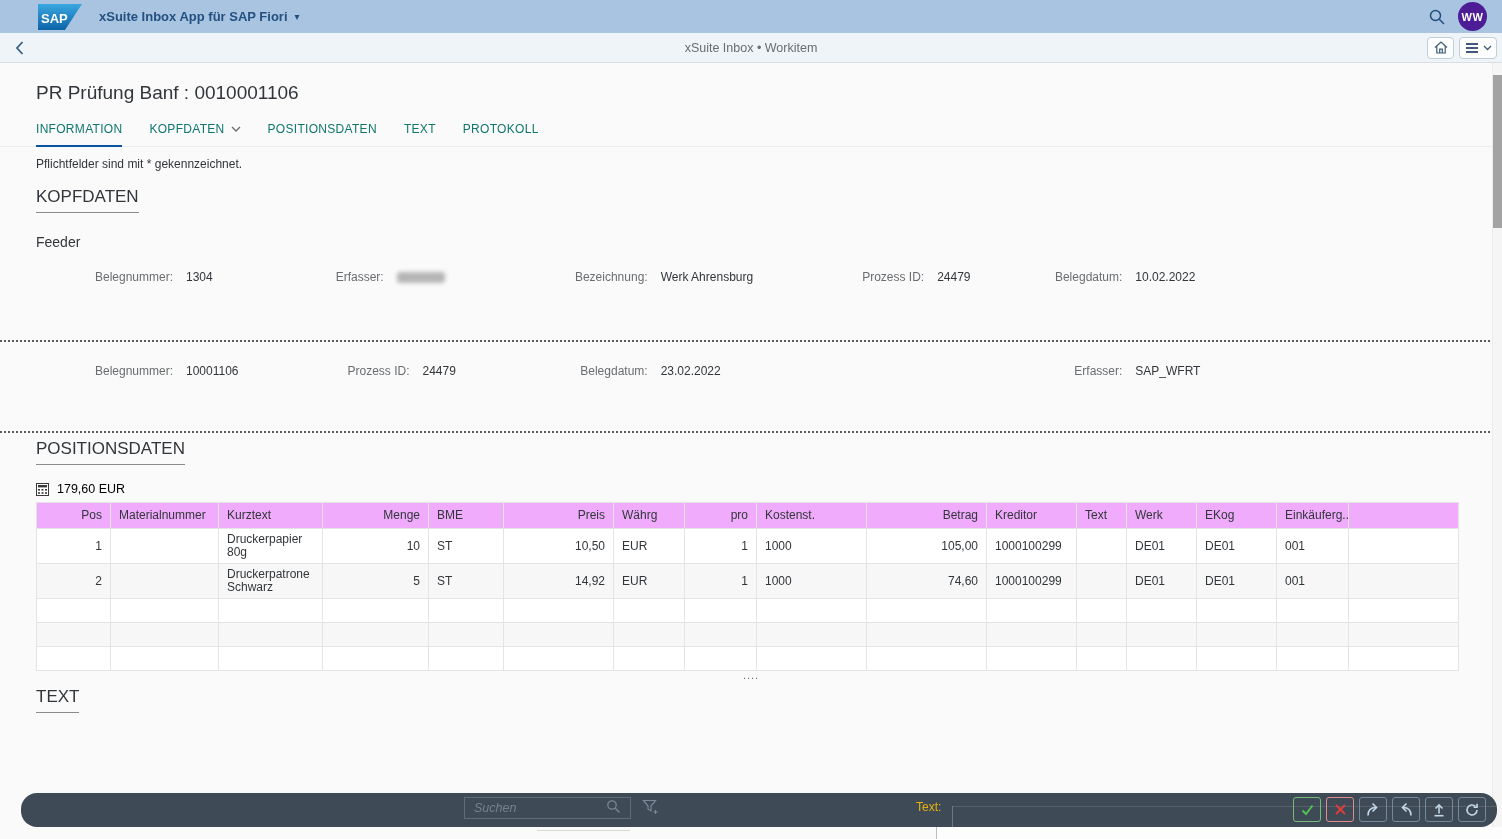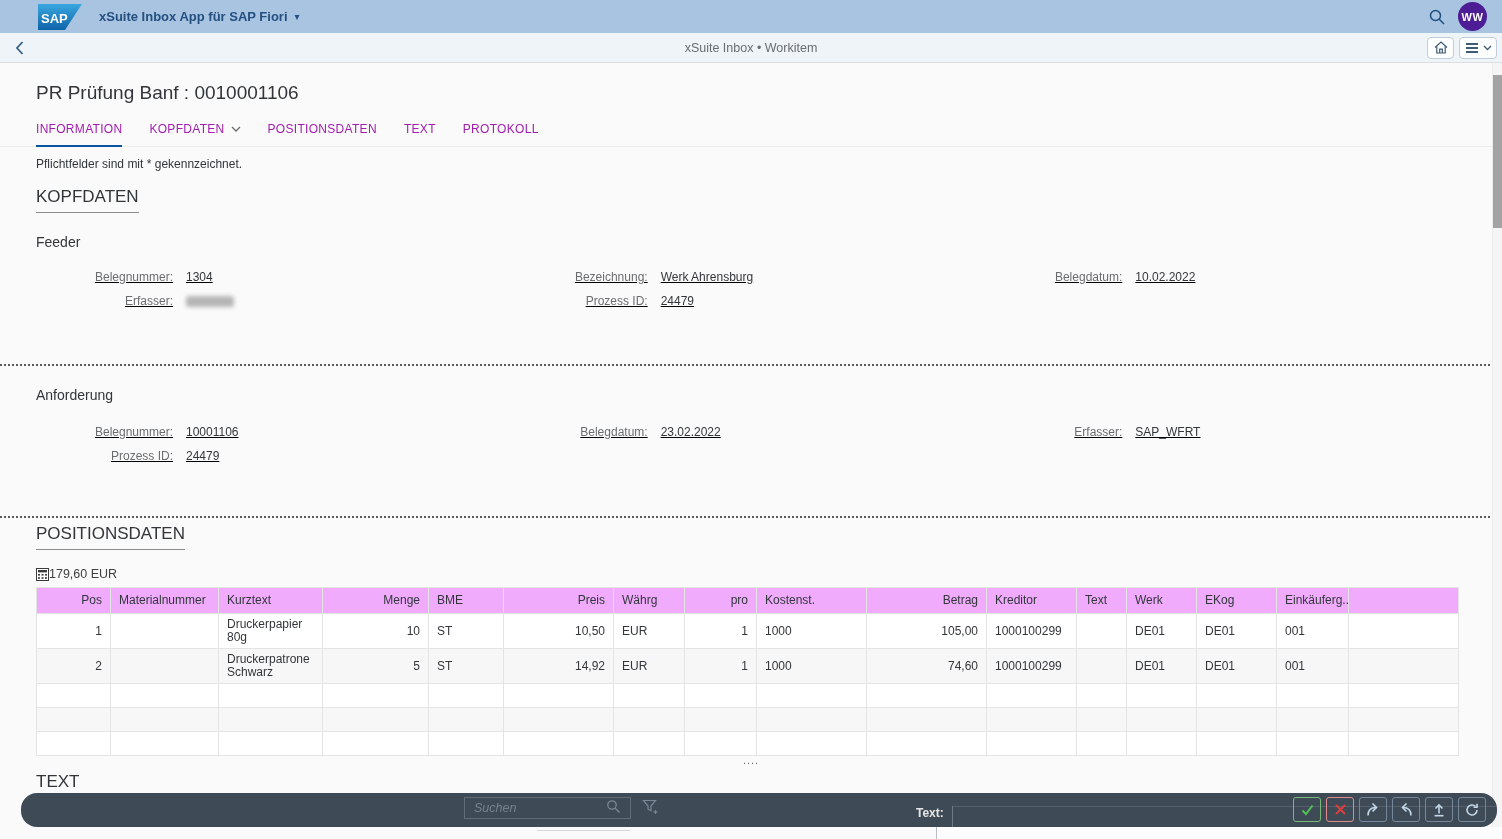--- a/index.html
+++ b/index.html
@@ -27,43 +27,43 @@
   .sub-btn { background:#fdfefe; border:1px solid #bfcdda; border-radius:4px; height:22px;
              display:flex; align-items:center; justify-content:center; cursor:pointer; gap:4px; }
   .sub-btn.home { width:27px; }
   .sub-btn.menu { width:38px; }
 
   
   .content { position:absolute; top:63px; left:0; right:0; bottom:0; }
   .page-title { margin:18px 36px 12px; font-size:19px; font-weight:400; color:#32363a; line-height:24px; }
 
   .tabbar { margin-top:17px; padding:0 36px; border-bottom:1px solid #ebebeb; display:flex; }
-  .tab { font-size:12px; color:#a21caf; letter-spacing:.3px; padding-bottom:9px; margin-right:27px;
+  .tab { font-size:12px; color:#0f766e; letter-spacing:.3px; padding-bottom:9px; margin-right:27px;
          cursor:pointer; display:flex; align-items:center; gap:6px; border-bottom:2px solid transparent; margin-bottom:-1px; }
   .tab.selected { border-bottom-color:#0854a0; }
 
   .note { margin:10px 36px 0; font-size:12px; color:#32363a; }
 
   .section-title { margin:16px 36px 0; font-size:17px; font-weight:400; color:#32363a; }
   .section-title span { display:inline-block; padding-bottom:5px; border-bottom:1px solid #8c8c8c; }
 
   .group-title { margin:21px 36px 0; font-size:14px; color:#32363a; }
 
   .form-grid { display:grid; grid-template-columns:1fr 1fr 1fr; margin:20px 42px 0 36px; }
-  .form-col { display:flex; flex-direction:column; gap:10px;text-decoration:underline; }
+  .form-col { display:flex; flex-direction:row; gap:34px; }
   .field { display:flex; align-items:center; min-height:13px; }
   .field-label { flex:none; width:150px; text-align:right; font-size:12px; color:#6a6d70; padding-right:13px; }
   .field-value { font-size:12px; color:#32363a; }
   .redacted { width:48px; height:11px; background:#b5b5b5; border-radius:3px; filter:blur(2px); }
 
   .dotted-sep { border-top:2px dotted #5a5a5a; height:0; }
   .sep1 { margin-top:56px; }
   .sep2 { margin-top:53px; }
 
-  .total-row { margin:17px 36px 0; display:flex; align-items:center; font-size:12.5px; color:#404040; }
+  .total-row { margin:17px 36px 0; display:flex; align-items:center; gap:8px; font-size:12.5px; color:#000000; }
 
   
   .postable-wrap { margin:6px 36px 0; }
   table.postable { border-collapse:collapse; table-layout:fixed; width:1422px; background:#fff; }
   .postable th, .postable td { border:1px solid #e4e4e4; font-size:12px; font-weight:400; color:#32363a;
                                padding:4px 8px; text-align:left; overflow:hidden; white-space:normal; line-height:13px; }
   .postable thead th { background:#f0abfc; height:26px; cursor:pointer; white-space:nowrap; }
   .postable tbody tr { height:24px; }
   .postable tbody tr:nth-child(odd) { background:#fff; }
   .postable tbody tr:nth-child(even) { background:#f7f7f7; }
@@ -76,21 +76,21 @@
 
   
   .footer { position:absolute; left:5px; right:5px; top:793px; height:34px; background:#3e4b57;
             border-radius:16px; z-index:20;margin-left:16px; }
   .ghost-search { position:absolute; left:443px; top:4px; width:167px; height:22px; background:transparent;
                   border:1px solid #5f6c79; color:#7b8794; font-style:italic; font-size:12.5px;
                   padding:0 30px 0 9px; outline:none; font-family:inherit; }
   .ghost-search::placeholder { color:#76838f; font-style:italic; }
   .ghost-search-icon { position:absolute; left:585px; top:6px; }
   .ghost-filter { position:absolute; left:621px; top:6px; cursor:pointer; }
-  .ghost-text-label { position:absolute; left:895px; top:13px; font-size:12px; color:#e5e5e5;font-weight:bold; }
+  .ghost-text-label { position:absolute; left:895px; top:7px; font-size:12px; color:#eab308; }
   .ghost-input-topline { position:absolute; left:931px; right:0; top:13px; border-top:1px solid rgba(255,255,255,0.12); }
   .ghost-input-leftline { position:absolute; left:931px; top:13px; height:21px; border-left:1px solid #6d7984; }
   .footer-actions { position:absolute; right:11px; top:4px; display:flex; gap:5px; }
   .fbtn { width:28px; height:25px; border-radius:3px; background:transparent; display:flex; align-items:center;
           justify-content:center; cursor:pointer; border:1px solid #75879a; }
   .fbtn.approve { border-color:#79b978; }
   .fbtn.reject  { border-color:#e08b8b; }
 
   .below-footer-input { position:absolute; left:936px; top:827px; width:566px; height:12px;
                         background:#fdfdfd; border-left:1px solid #b9bfc6; z-index:4; }
@@ -222,21 +222,20 @@
       <div class="form-col">
         <div class="field">
           <span class="field-label">Belegdatum:</span>
           <span class="field-value">10.02.2022</span>
         </div>
       </div>
     </div>
 
     <div class="dotted-sep sep1"></div>
 
-    <div class="group-title">Anforderung</div>
 
     <div class="form-grid" style="margin-top:22px;">
       <div class="form-col">
         <div class="field">
           <span class="field-label">Belegnummer:</span>
           <span class="field-value">10001106</span>
         </div>
         <div class="field">
           <span class="field-label">Prozess ID:</span>
           <span class="field-value">24479</span>

